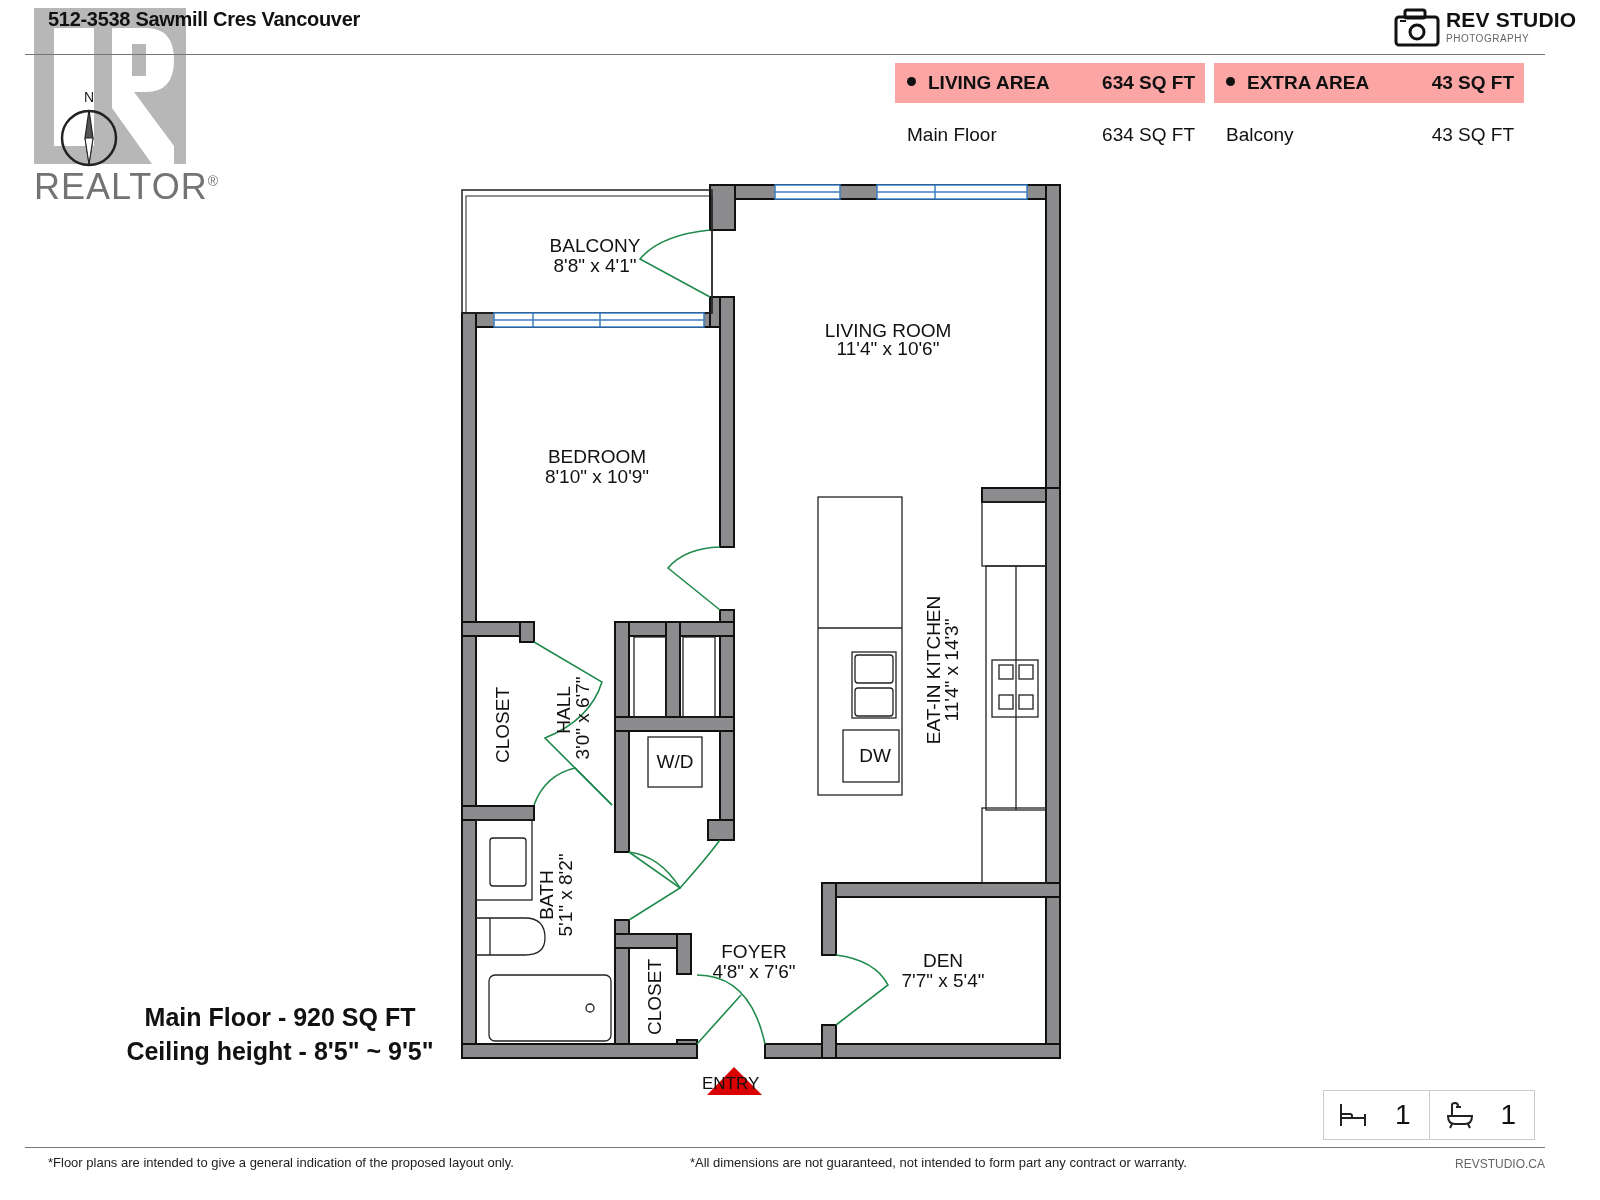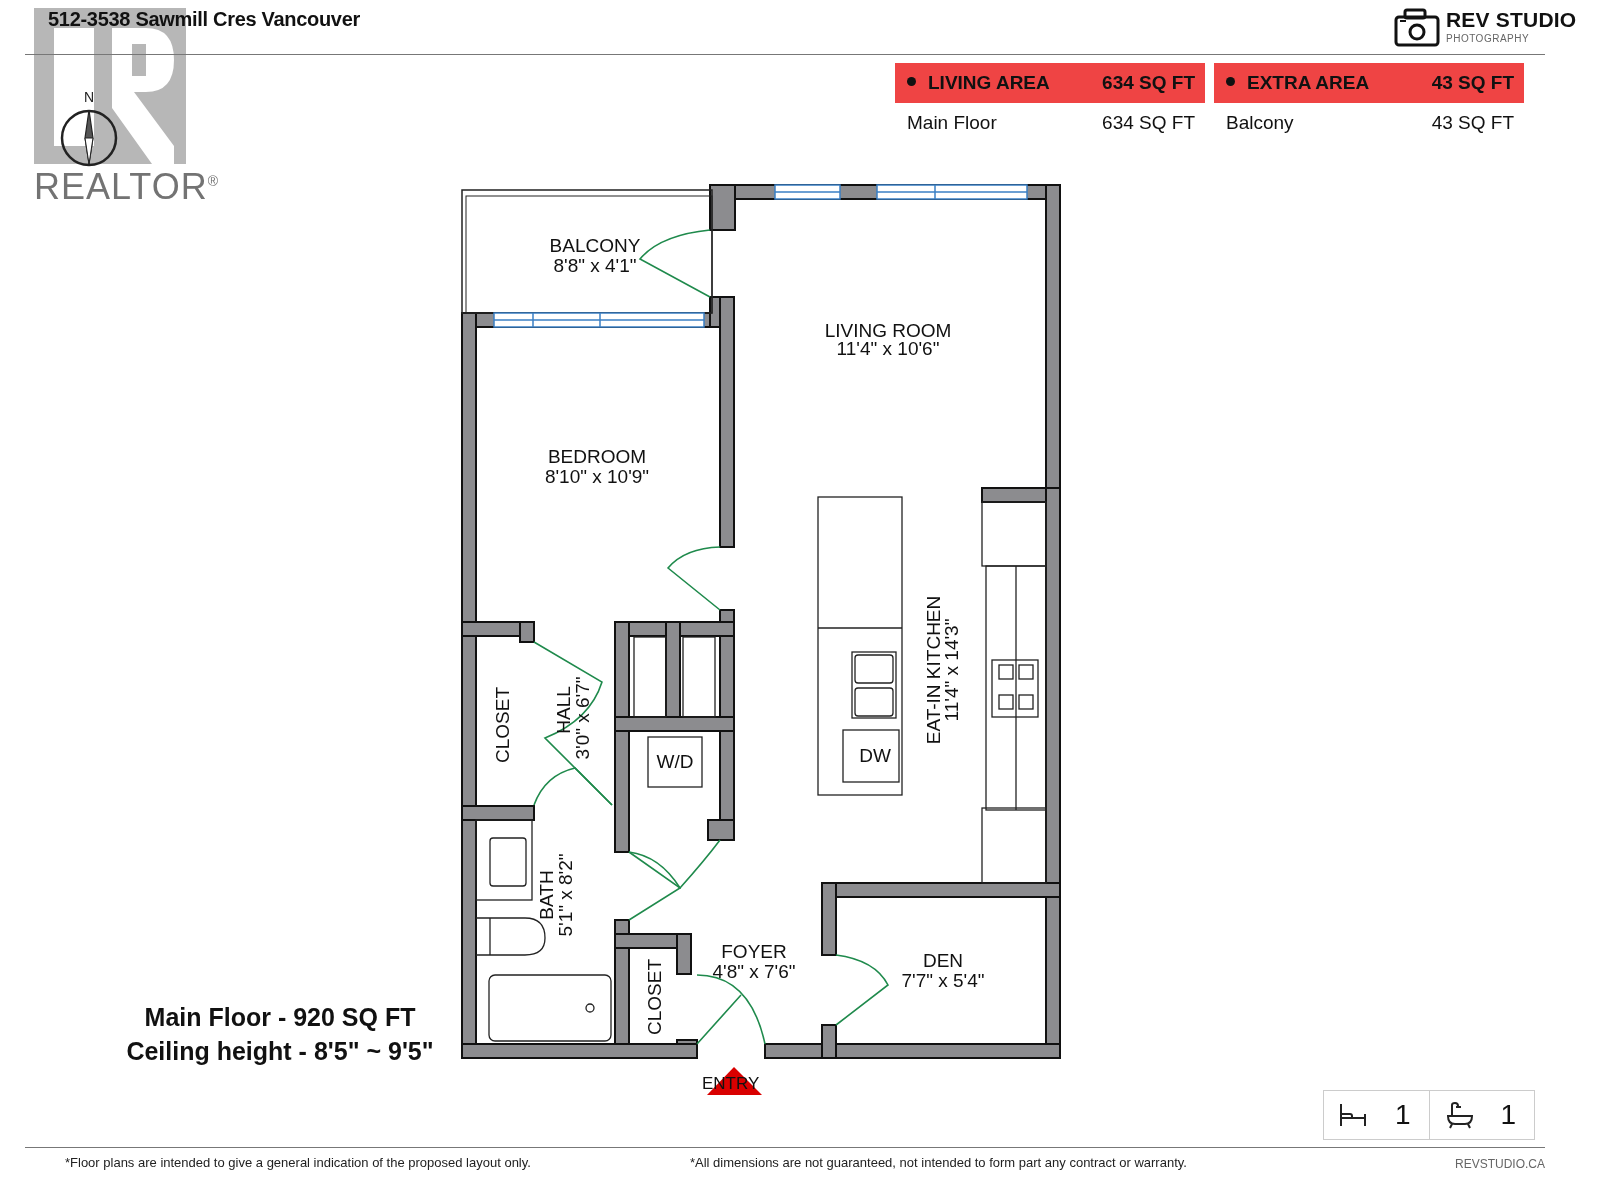--- a/index.html
+++ b/index.html
@@ -7,22 +7,22 @@
   .abs { position: absolute; }
   .title { left: 48px; top: 8px; font-size: 20px; font-weight: bold; color: #111; letter-spacing: -0.3px; white-space: nowrap; font-family: "Liberation Sans", sans-serif; }
   .top-rule { left: 25px; top: 54px; width: 1520px; height: 1px; background: #777; }
   .realtor-mark { left: 34px; top: 8px; width: 152px; height: 156px; opacity: 0.42; }
   .realtor-word { left: 34px; top: 166px; font-size: 36px; color: #737373; letter-spacing: 1px; font-family: "Liberation Sans", sans-serif; }
   .realtor-word sup { font-size: 14px; }
   .compass { left: 58px; top: 88px; width: 62px; height: 80px; }
   .brand-name { left: 1446px; top: 8px; font-size: 21px; font-weight: bold; letter-spacing: 0.2px; font-family: "Liberation Sans", sans-serif; }
   .brand-sub { left: 1446px; top: 33px; font-size: 10px; color: #666; letter-spacing: 0.5px; font-family: Liberation Sans, sans-serif; }
   .area-block { top: 63px; height: 80px; }
-  .area-head { height: 40px; background: #ef4444; display: flex; align-items: center; justify-content: space-between; padding: 0 10px 0 12px; font-weight: bold; font-size: 19px; font-family: "Liberation Sans", sans-serif; }
-  .area-row { height: 40px; display: flex; align-items: center; justify-content: space-between; padding: 0 10px 0 12px; font-size: 19px; font-family: "Liberation Sans", sans-serif; }
+  .area-head { height: 40px; background: #fca5a5; display: flex; align-items: center; justify-content: space-between; padding: 0 10px 0 12px; font-weight: bold; font-size: 19px; font-family: "Liberation Sans", sans-serif; }
+  .area-row { height: 40px; display: flex; align-items: center; justify-content: space-between; padding: 12px 10px 0 12px; font-size: 19px; font-family: "Liberation Sans", sans-serif; }
   .bullet { display: inline-block; width: 9px; height: 9px; border-radius: 50%; background: #111; margin-right: 12px; vertical-align: middle; position: relative; top: -2px; }
   .plan { left: 0; top: 0; width: 1600px; height: 1200px; }
   .floor-summary { left: 80px; top: 1000px; width: 400px; text-align: center; font-size: 25px; font-weight: bold; line-height: 34px; font-family: "Liberation Sans", sans-serif; }
   .entry-label { left: 702px; top: 1074px; font-size: 17px; font-family: "Liberation Sans", sans-serif; }
   .counts { left: 1323px; top: 1090px; width: 210px; height: 48px; border: 1px solid #ccc; display: flex; }
   .count-cell { flex: 1; display: flex; align-items: center; justify-content: space-between; padding: 0 18px 0 14px; }
   .count-cell + .count-cell { border-left: 1px solid #ccc; }
   .count-val { font-size: 28px; font-family: "Liberation Sans", sans-serif; }
   .bottom-rule { left: 25px; top: 1147px; width: 1520px; height: 1px; background: #777; }
   .disclaimer { top: 1155px; font-size: 13px; color: #222; font-family: "Liberation Sans", sans-serif; white-space: nowrap; }
@@ -219,15 +219,15 @@
   </div>
   <div class="count-cell">
     <svg width="32" height="28" viewBox="0 0 32 28">
       <path d="M4 15 H28 Q28 23 21 23 H11 Q4 23 4 15 Z M8 23 L6 27 M24 23 L26 27 M8 15 V4 Q8 2 11 2 Q14 2 14 5 M12 6 H17" fill="none" stroke="#222" stroke-width="2"></path>
     </svg>
     <span class="count-val">1</span>
   </div>
 </div>
 
 <div class="abs bottom-rule"></div>
-<div class="abs disclaimer" style="left:65px">*Floor plans are intended to give a general indication of the proposed layout only.</div>
+<div class="abs disclaimer" style="left:48px">*Floor plans are intended to give a general indication of the proposed layout only.</div>
 <div class="abs disclaimer" style="left:690px">*All dimensions are not guaranteed, not intended to form part any contract or warranty.</div>
 <div class="abs site">REVSTUDIO.CA</div>
 
 </body></html>

